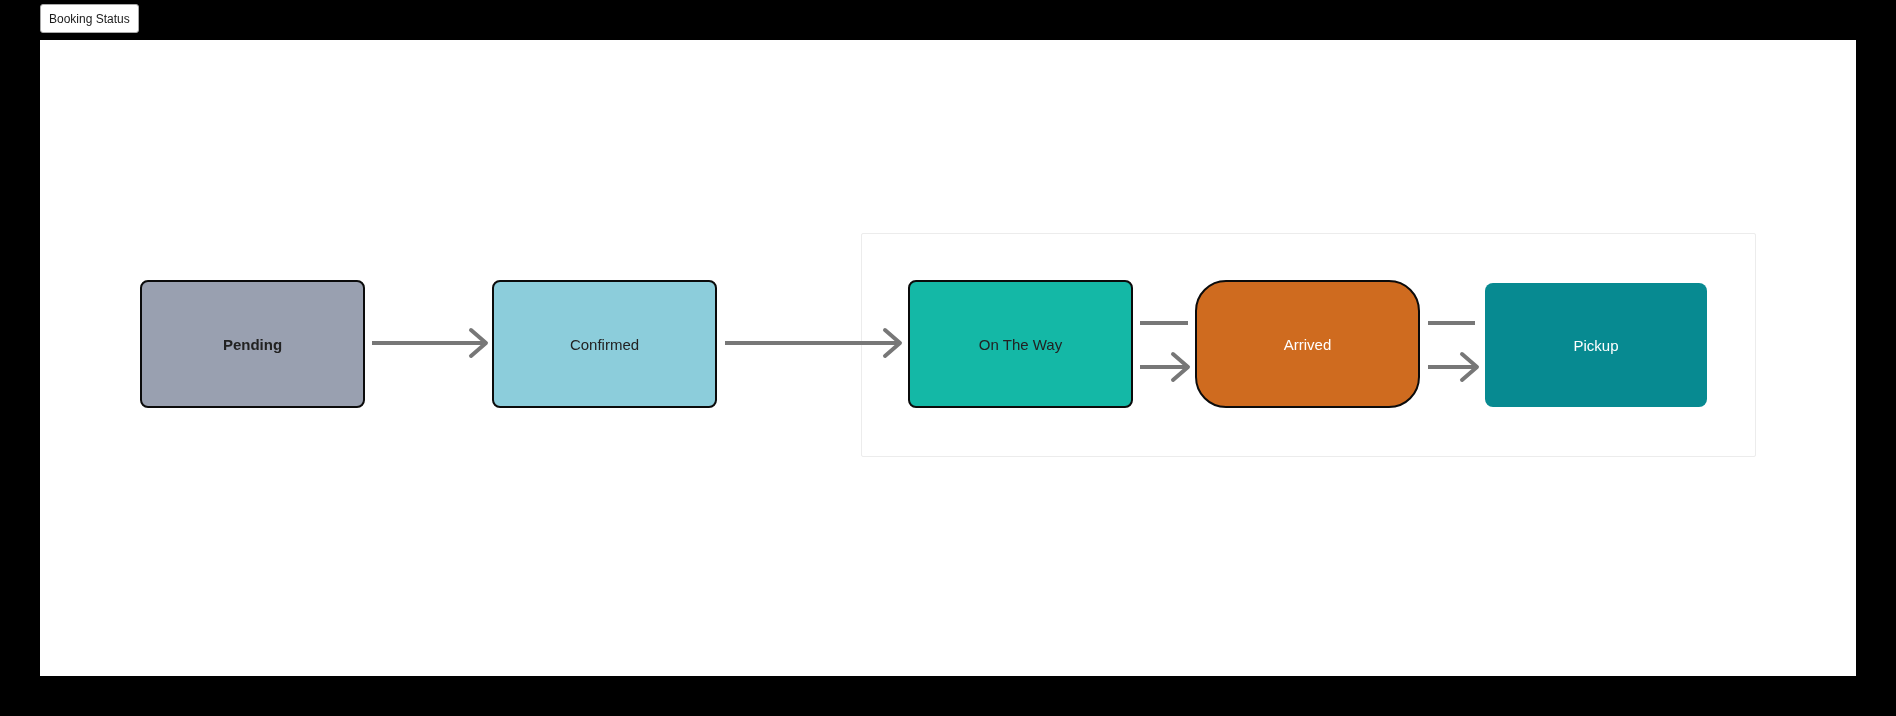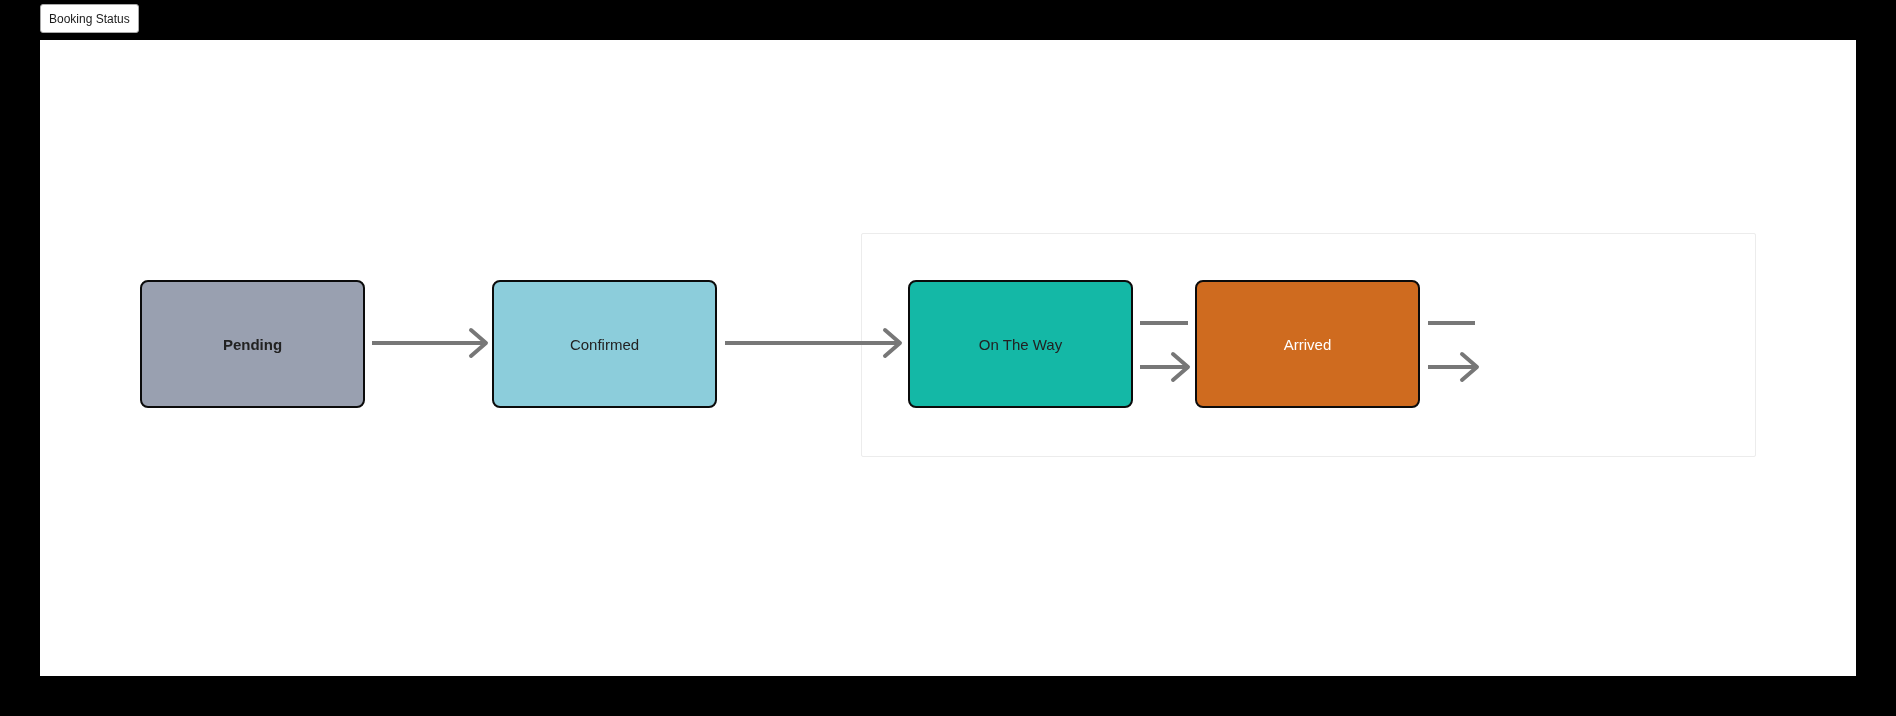--- a/index.html
+++ b/index.html
@@ -60,21 +60,21 @@
     display: flex; align-items: center; justify-content: center;
     font-size: 15px;
     cursor: default;
   }
   .node.bordered { border: 2.5px solid #0b0b0b; }
   .node.plain { width: 222px; height: 124px; border: none; }
 
   .n-pending   { left: 100px;  top: 240px; font-weight: bold; }
   .n-confirmed { left: 452px;  top: 240px; }
   .n-ontheway  { left: 868px;  top: 240px; }
-  .n-arrived   { left: 1155px; top: 240px; }
+  .n-arrived   { left: 1155px; top: 240px; border-radius: 31px; }
   .n-pickup    { left: 1445px; top: 243px; }
 </style>
 </head>
 <body style="background: rgb(0, 0, 0);">
 
 <div class="stage">
 
   <div class="tab">Booking Status</div>
 
   <div class="canvas" style="background: rgb(255, 255, 255);">
@@ -121,15 +121,18 @@
     </div>
 
     <div class="node bordered n-ontheway" style="background-color: #14b8a6; color: rgb(34, 34, 34); border-color: rgb(11, 11, 11);">
       <span>On The Way</span>
     </div>
 
     <div class="node bordered n-arrived" style="background-color: rgb(207, 107, 31); color: rgb(255, 255, 255); border-color: rgb(11, 11, 11);">
       <span>Arrived</span>
     </div>
 
+    <div class="node plain n-pickup" style="background-color: rgb(7, 138, 145); color: rgb(255, 255, 255);">
+      <span>Pickup</span>
+    </div>
 
   </div>
 </div>
 
 </body></html>

